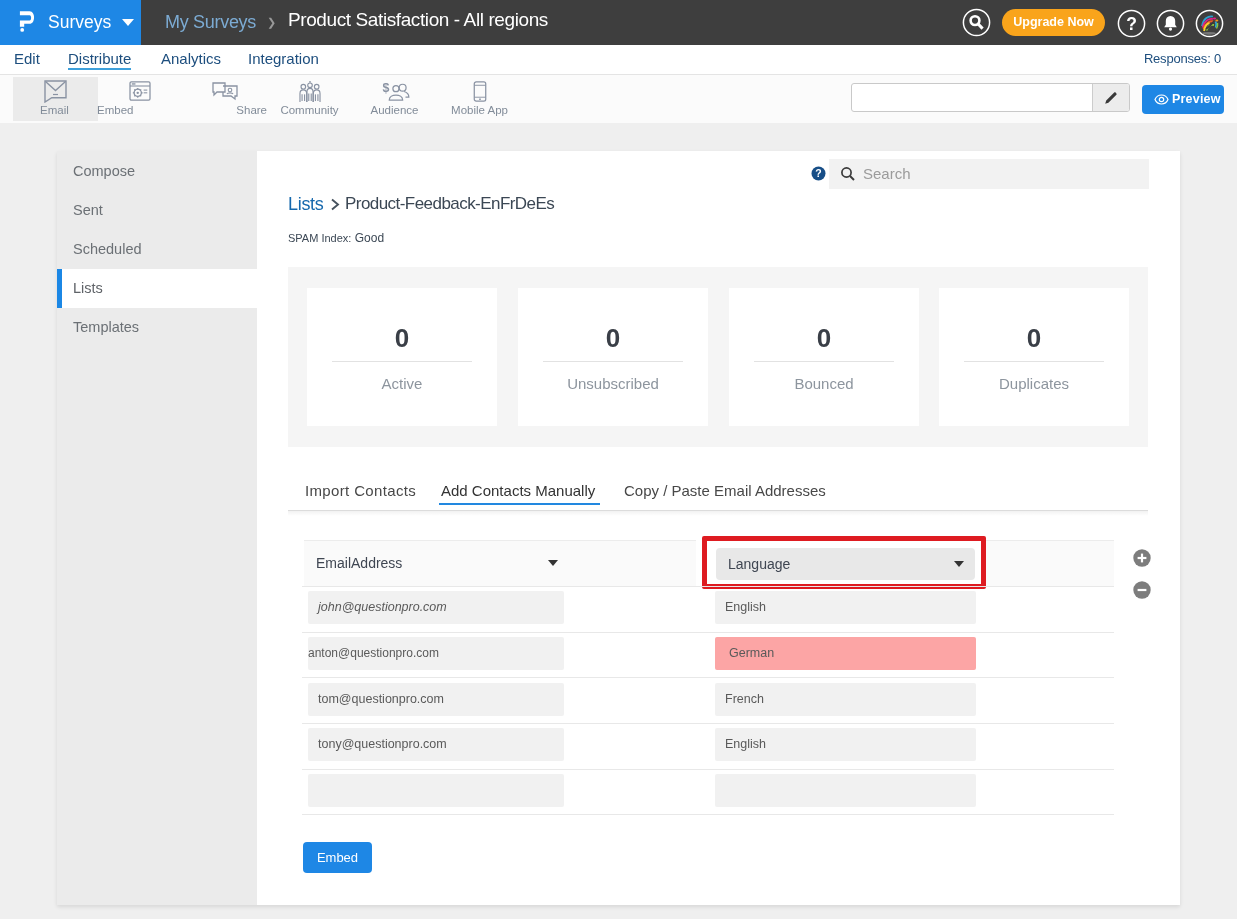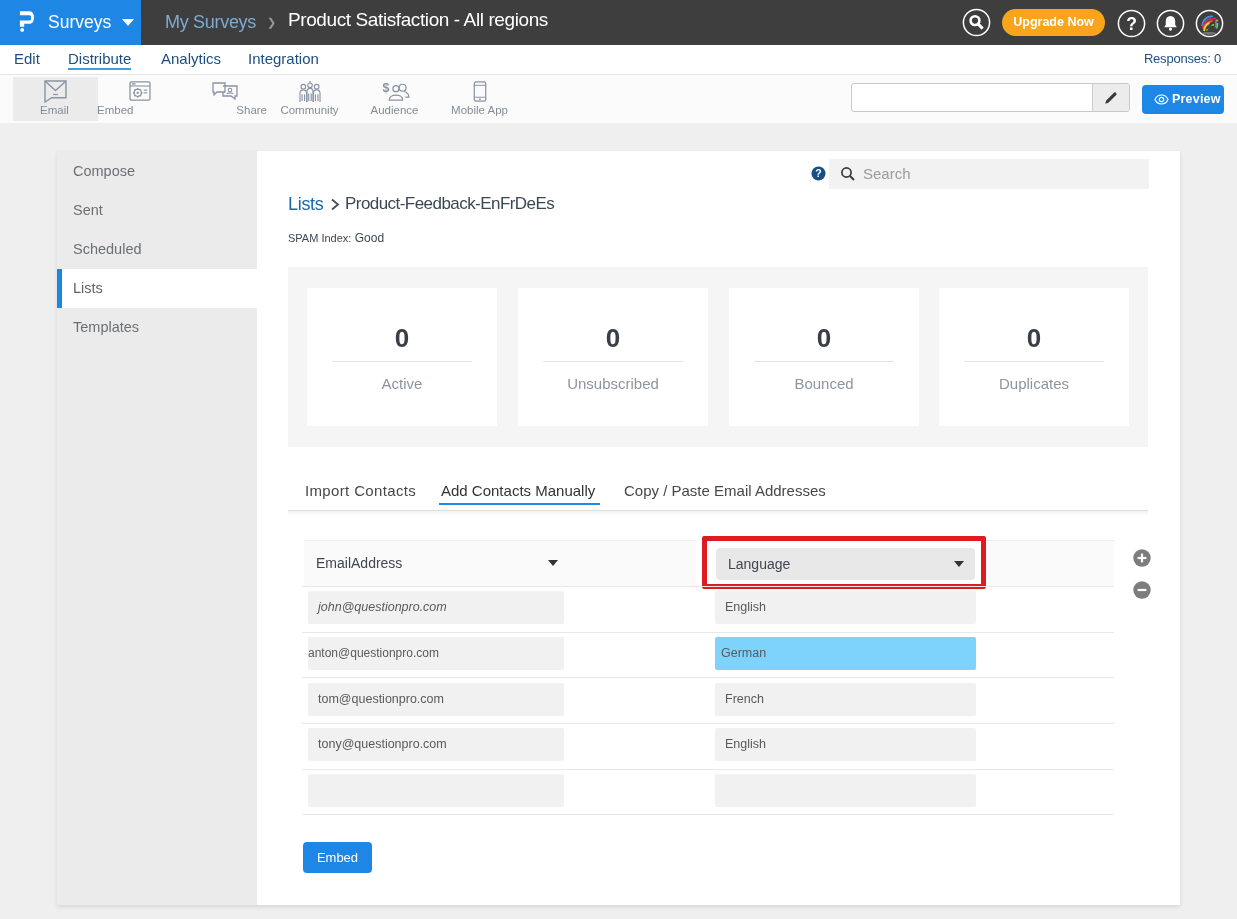--- a/index.html
+++ b/index.html
@@ -226,21 +226,21 @@
 <div class="abs" style="left:302px;top:586px;width:812px;height:1px;background:#e8e8e8;"></div>
 <div class="abs" style="left:302px;top:632px;width:812px;height:1px;background:#e8e8e8;"></div>
 <div class="abs" style="left:302px;top:677px;width:812px;height:1px;background:#e8e8e8;"></div>
 <div class="abs" style="left:302px;top:723px;width:812px;height:1px;background:#e8e8e8;"></div>
 <div class="abs" style="left:302px;top:769px;width:812px;height:1px;background:#e8e8e8;"></div>
 <div class="abs" style="left:302px;top:814px;width:812px;height:1px;background:#e8e8e8;"></div>
 
 <div class="abs" style="left:308px;top:591px;width:256px;height:33px;background:#f1f1f1;border-radius:2px;line-height:33px;font-size:12.5px;color:#5a5a5a;padding-left:10px;font-style:italic;">john@questionpro.com</div>
 <div class="abs" style="left:715px;top:591px;width:261px;height:33px;background:#f1f1f1;border-radius:2px;line-height:33px;font-size:12.5px;color:#5a5a5a;padding-left:10px;">English</div>
 <div class="abs" style="left:308px;top:637px;width:256px;height:33px;background:#f1f1f1;border-radius:2px;line-height:33px;font-size:12px;color:#5a5a5a;padding-left:0;">anton@questionpro.com</div>
-<div class="abs" style="left:715px;top:637px;width:261px;height:33px;background:#7dd3fc;border-radius:2px;line-height:33px;font-size:12.5px;color:#5a5a5a;padding-left:6px;">German</div>
+<div class="abs" style="left:715px;top:637px;width:261px;height:33px;background:#fca5a5;border-radius:2px;line-height:33px;font-size:12.5px;color:#5a5a5a;padding-left:14px;">German</div>
 <div class="abs" style="left:308px;top:683px;width:256px;height:33px;background:#f1f1f1;border-radius:2px;line-height:33px;font-size:12.5px;color:#5a5a5a;padding-left:10px;">tom@questionpro.com</div>
 <div class="abs" style="left:715px;top:683px;width:261px;height:33px;background:#f1f1f1;border-radius:2px;line-height:33px;font-size:12.5px;color:#5a5a5a;padding-left:10px;">French</div>
 <div class="abs" style="left:308px;top:728px;width:256px;height:33px;background:#f1f1f1;border-radius:2px;line-height:33px;font-size:12.5px;color:#5a5a5a;padding-left:10px;">tony@questionpro.com</div>
 <div class="abs" style="left:715px;top:728px;width:261px;height:33px;background:#f1f1f1;border-radius:2px;line-height:33px;font-size:12.5px;color:#5a5a5a;padding-left:10px;">English</div>
 <div class="abs" style="left:308px;top:774px;width:256px;height:33px;background:#f1f1f1;border-radius:2px;"></div>
 <div class="abs" style="left:715px;top:774px;width:261px;height:33px;background:#f1f1f1;border-radius:2px;"></div>
 
 <div class="abs" style="left:303px;top:842px;width:69px;height:31px;background:#1e87e5;border-radius:4px;color:#fff;font-size:13px;text-align:center;line-height:31px;">Embed</div>
 
 </div>

